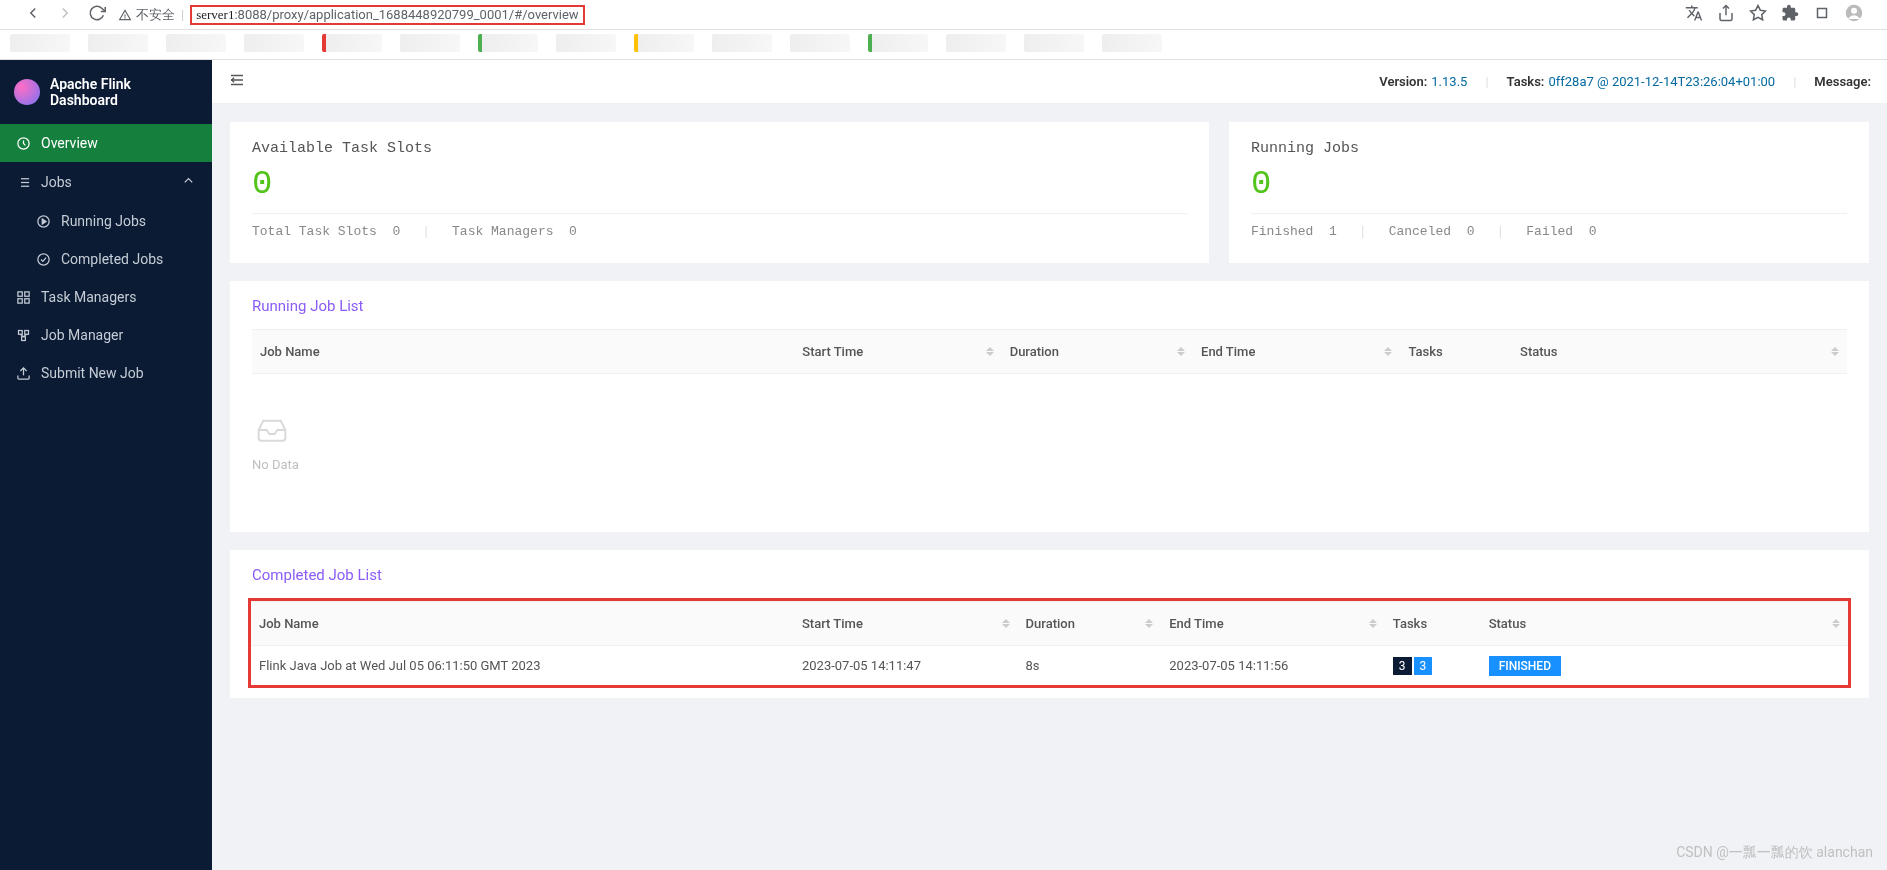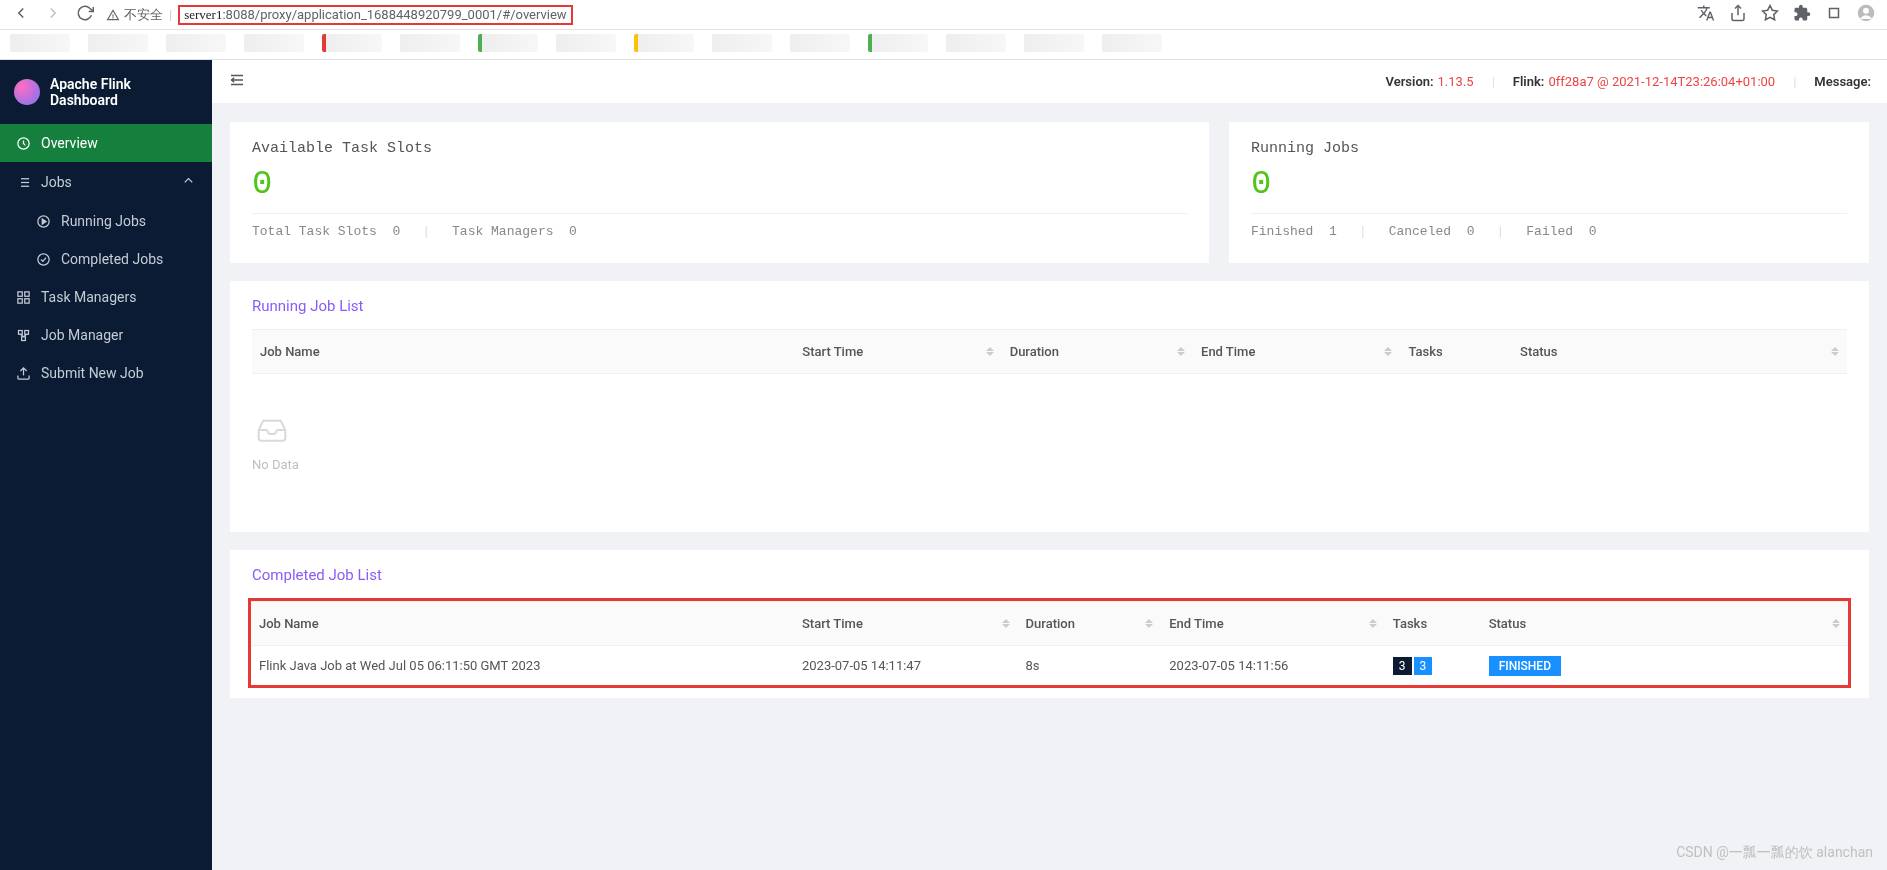--- a/index.html
+++ b/index.html
@@ -1,19 +1,19 @@
 <!DOCTYPE html>
 <html><head>
 <meta charset="utf-8">
 <style>
 * { box-sizing: border-box; margin: 0; padding: 0; }
 body { font-family: -apple-system, BlinkMacSystemFont, "Segoe UI", Roboto, "Helvetica Neue", Arial, sans-serif; font-size: 14px; color: #333; background: #f0f2f5; }
 
 
-.browser-bar { height: 30px; background: #fff; display: flex; align-items: center; padding: 0 12px; gap: 12px; border-bottom: 1px solid #e0e0e0; }
+.browser-bar { height: 30px; background: #fff; display: flex; align-items: center; padding: 0 24px; gap: 12px; border-bottom: 1px solid #e0e0e0; }
 .nav-btns { display: flex; gap: 14px; align-items: center; color: #5f6368; }
 .nav-btns svg { width: 18px; height: 18px; }
 .url-bar { flex: 1; display: flex; align-items: center; gap: 6px; font-size: 13px; color: #5f6368; }
 .url-warn { display: flex; align-items: center; gap: 4px; }
 .url-text { color: #202124; font-family: Liberation Serif, serif; }
 .url-highlight { border: 2px solid #e53935; padding: 0 4px; }
 .browser-icons { display: flex; gap: 14px; color: #5f6368; align-items: center;}
 .browser-icons svg { width: 18px; height: 18px;}
 .bookmarks-bar { height: 30px; background: #fff; border-bottom: 1px solid #e0e0e0; display:flex; gap:18px; padding:4px 10px;}
 .bm-item { width: 60px; height:18px; background:linear-gradient(90deg,#eee,#f7f7f7); border-radius:2px;}
@@ -30,21 +30,21 @@
 .side-item.active { background: #15803d; color: #fff; }
 .side-item.sub { padding-left: 36px; }
 .side-item .chev { margin-left: auto; }
 .side-item svg { width:15px; height:15px; flex-shrink:0;}
 
 .main { flex: 1; display: flex; flex-direction: column; overflow: auto; }
 .topbar { height: 44px; background: #fff; display: flex; align-items: center; padding: 0 16px; border-bottom: 1px solid #f0f0f0; font-size:13px; color:#333;}
 .topbar .collapse-icon { color:#555;}
 .topbar .meta { margin-left: auto; display:flex; gap:18px; align-items:center;}
 .topbar .label { font-weight:600;}
-.topbar .val { color:#ef4444; margin-left:4px;}
+.topbar .val { color:#0369a1; margin-left:4px;}
 .topbar .divider { color:#e0e0e0;}
 
 .content { padding: 18px; display:flex; flex-direction:column; gap:18px;}
 
 .cards-row { display: flex; gap:20px;}
 .card { background:#fff; padding:18px 22px 24px; flex:1;font-family:Liberation Mono, monospace; }
 .card.small { flex:0 0 640px;}
 .card-title { font-size:15px; color:#555; margin-bottom:8px;}
 .big-num { font-size:34px; color:#52c41a; font-weight:400; border-bottom:1px solid #f0f0f0; padding-bottom:10px; margin-bottom:10px;}
 .stat-row { display:flex; gap:22px; color:#888; font-size:13px;}
@@ -221,21 +221,21 @@
         <svg width="18" height="18" viewBox="0 0 24 24" fill="none" stroke="currentColor" stroke-width="2">
             <line x1="4" y1="6" x2="20" y2="6"></line>
             <line x1="4" y1="12" x2="20" y2="12"></line>
             <line x1="4" y1="18" x2="20" y2="18"></line>
             <polyline points="8 9 5 12 8 15"></polyline>
           </svg>
       </span>
       <div class="meta">
         <span><span class="label">Version:</span><span class="val">1.13.5</span></span>
         <span class="divider">|</span>
-        <span><span class="label">Flink:</span><span class="val">0ff28a7 @ 2021-12-14T23:26:04+01:00</span></span>
+        <span><span class="label">Tasks:</span><span class="val">0ff28a7 @ 2021-12-14T23:26:04+01:00</span></span>
         <span class="divider">|</span>
         <span><span class="label">Message:</span></span>
       </div>
     </div>
 
     <div class="content">
       <div class="cards-row">
         <div class="card">
           <div class="card-title">Available Task Slots</div>
           <div class="big-num">0</div>

